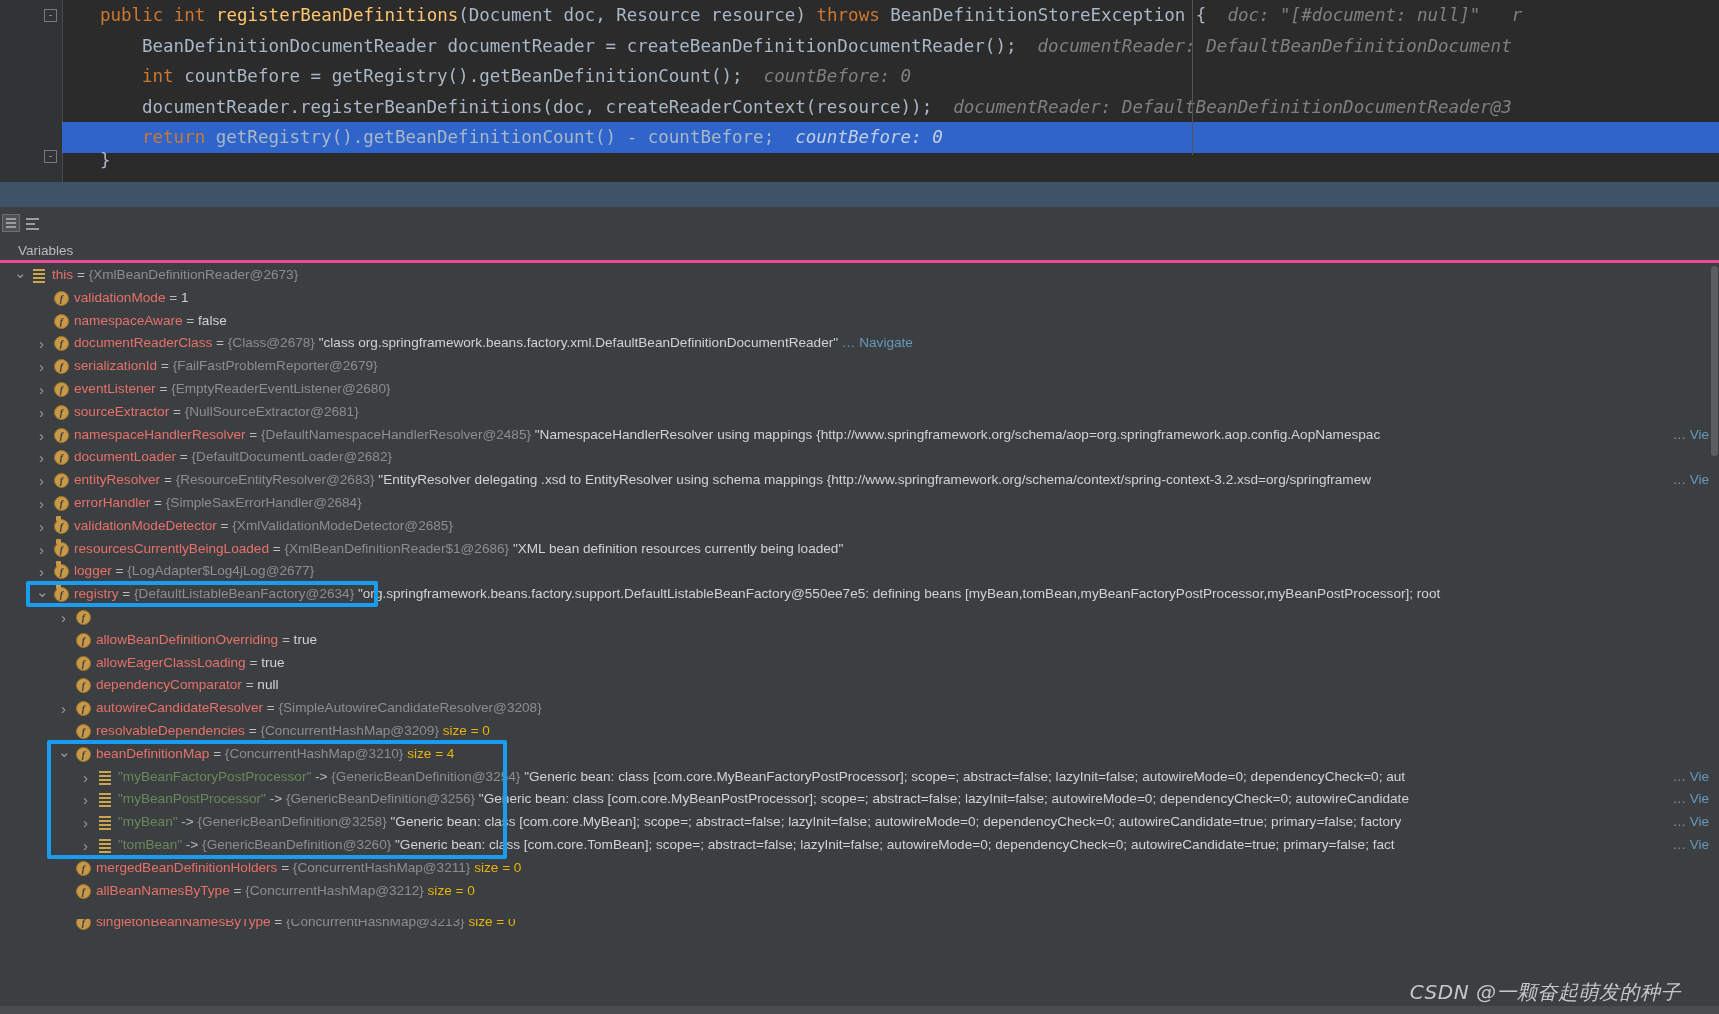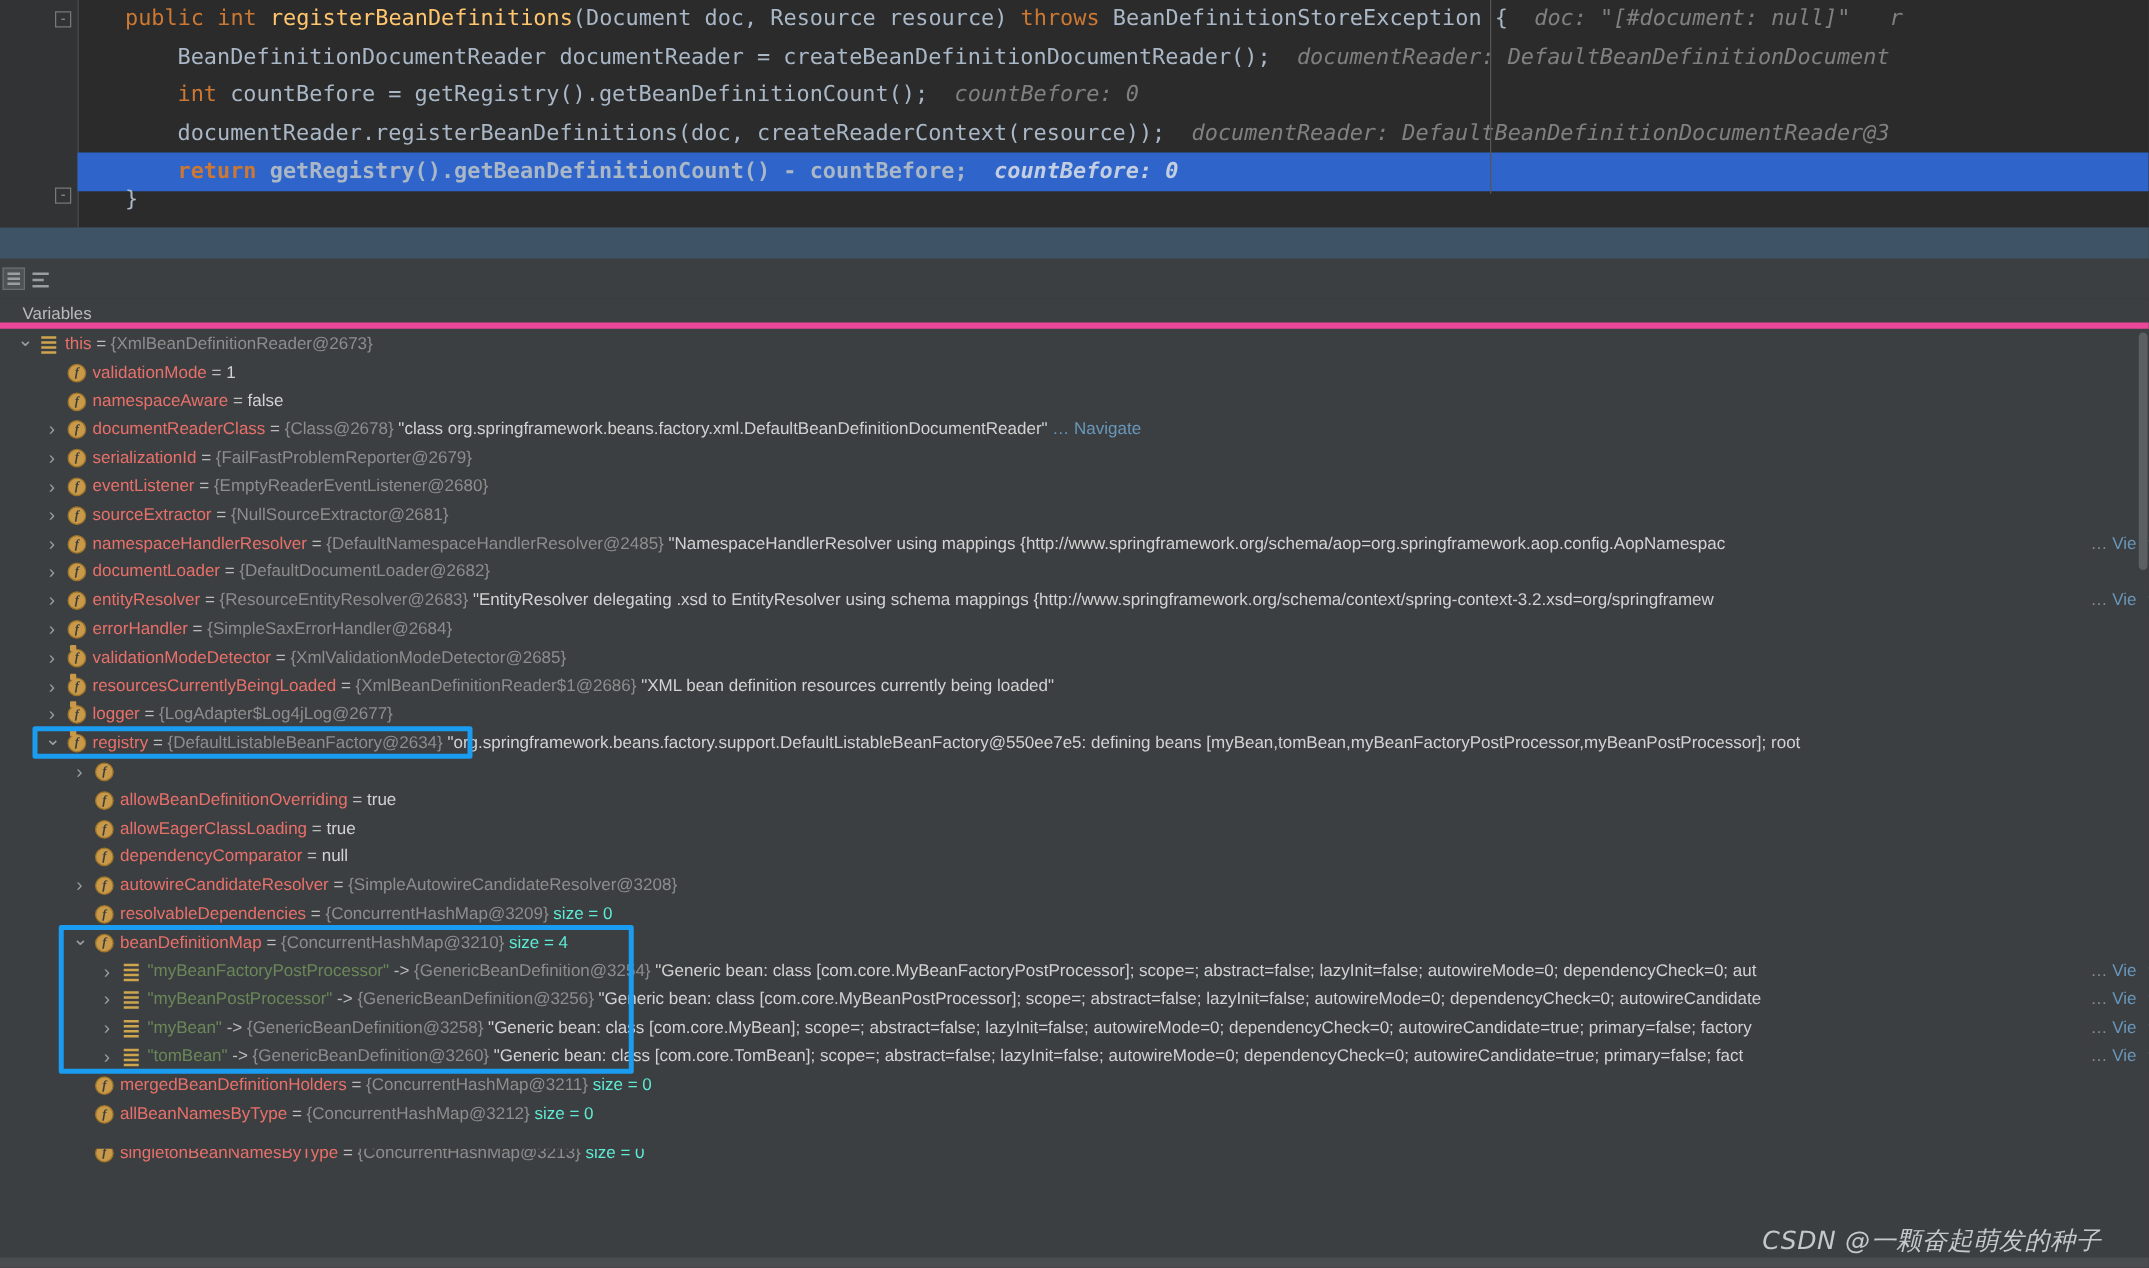--- a/index.html
+++ b/index.html
@@ -53,21 +53,21 @@
     font-size: 17.5px;
     white-space: pre;
   }
   .cl {
     height: 30.5px;
     line-height: 30.5px;
     padding-left: 38px;
     color: #a9b7c6;
     position: relative;
   }
-  .cl.sel { background: #2f65ca; font-weight: bold; }
+  .cl.sel { background: #2f65ca; }
   .kw { color: #cc7832; }
   .mth { color: #ffc66d; }
   .hint {
     color: #808080;
     font-style: italic;
   }
   .hint-sel { color: #c3cfe0; font-style: italic; }
   .caret-col {
     position: absolute;
     left: 1192px; top: 0;
@@ -123,21 +123,21 @@
     height: 2px;
   }
 
   
   #vars-header {
     position: absolute;
     left: 0; top: 239px;
     width: 1719px;
     height: 24px;
     background: #3c3f41;
-    border-bottom: 5px solid #ec4899;
+    border-bottom: 3px solid #ec4899;
     color: #bbbbbb;
     font-size: 13.5px;
     line-height: 24px;
     padding-left: 18px;
     box-sizing: border-box;
   }
 
   
   #vars-tree {
     position: absolute;
@@ -212,21 +212,21 @@
   .lb3 { top: 9px; }
   .lb4 { top: 13px; }
   .ico-list i { background: #cda54f; }
 
   .nm { color: #e8706a; }
   .nm-str { color: #6a8759; }
   .eq { color: #bbbbbb; }
   .typ { color: #8d8d8d; }
   .val { color: #d2d2d2; }
   .grn { color: #6a8759; }
-  .sz { color: #5eead4; }
+  .sz { color: #eab308; }
   .navlink { color: #6897bb; }
   .viewlink { color: #6897bb; }
 
   .ellip { color: #8d8d8d; }
 
   .rowtext {
     position: absolute;
     top: 0;
     white-space: nowrap;
   }

